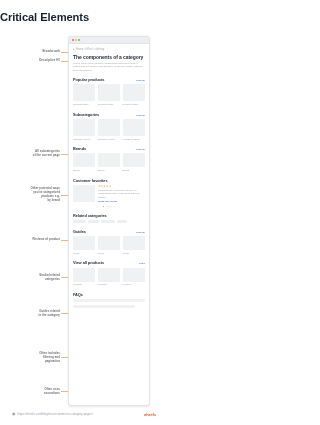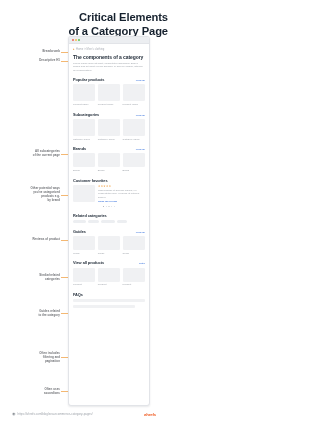--- a/index.html
+++ b/index.html
@@ -7,24 +7,23 @@
     width:168px; height:425px;
     background:#ffffff;
     font-family:"Liberation Sans", sans-serif;
     overflow:hidden;
   }
   #root{ position:relative; width:168px; height:425px; background:#fff; }
 
   
   .title{
     position:absolute; left:0; top:11px; width:168px;
-    text-align:right; color:#16212e;
+    text-align:left; color:#16212e;
     font-weight:bold; font-size:11.2px; line-height:13.5px;
     letter-spacing:-0.1px;
-    padding-left:36px;
   }
   .title .l2{ display:block; }
 
   
   .ann{
     position:absolute;
     text-align:right;
     font-size:2.9px; line-height:3.9px;
     font-weight:bold; color:#6d6f73;
     letter-spacing:0.05px;
@@ -117,21 +116,20 @@
     font-size:4.4px; font-weight:bold; color:#f0652f; letter-spacing:-.2px;
   }
 </style>
 </head>
 <body>
 
 <div id="root">
 
   <div class="title">
     <span>Critical Elements</span>
-    <span class="l2">of a Category Page</span>
   </div>
 
   <div class="ann" style="left:4px; top:50px; width:56px;">Breadcrumb</div>
   <div class="leader" style="left:61px; top:51.5px; width:14px;"></div>
 
   <div class="ann" style="left:4px; top:59px; width:56px;">Descriptive H1</div>
   <div class="leader" style="left:61px; top:60.5px; width:14px;"></div>
 
   <div class="ann" style="left:4px; top:150px; width:56px;">All subcategories
 of the current page</div>

